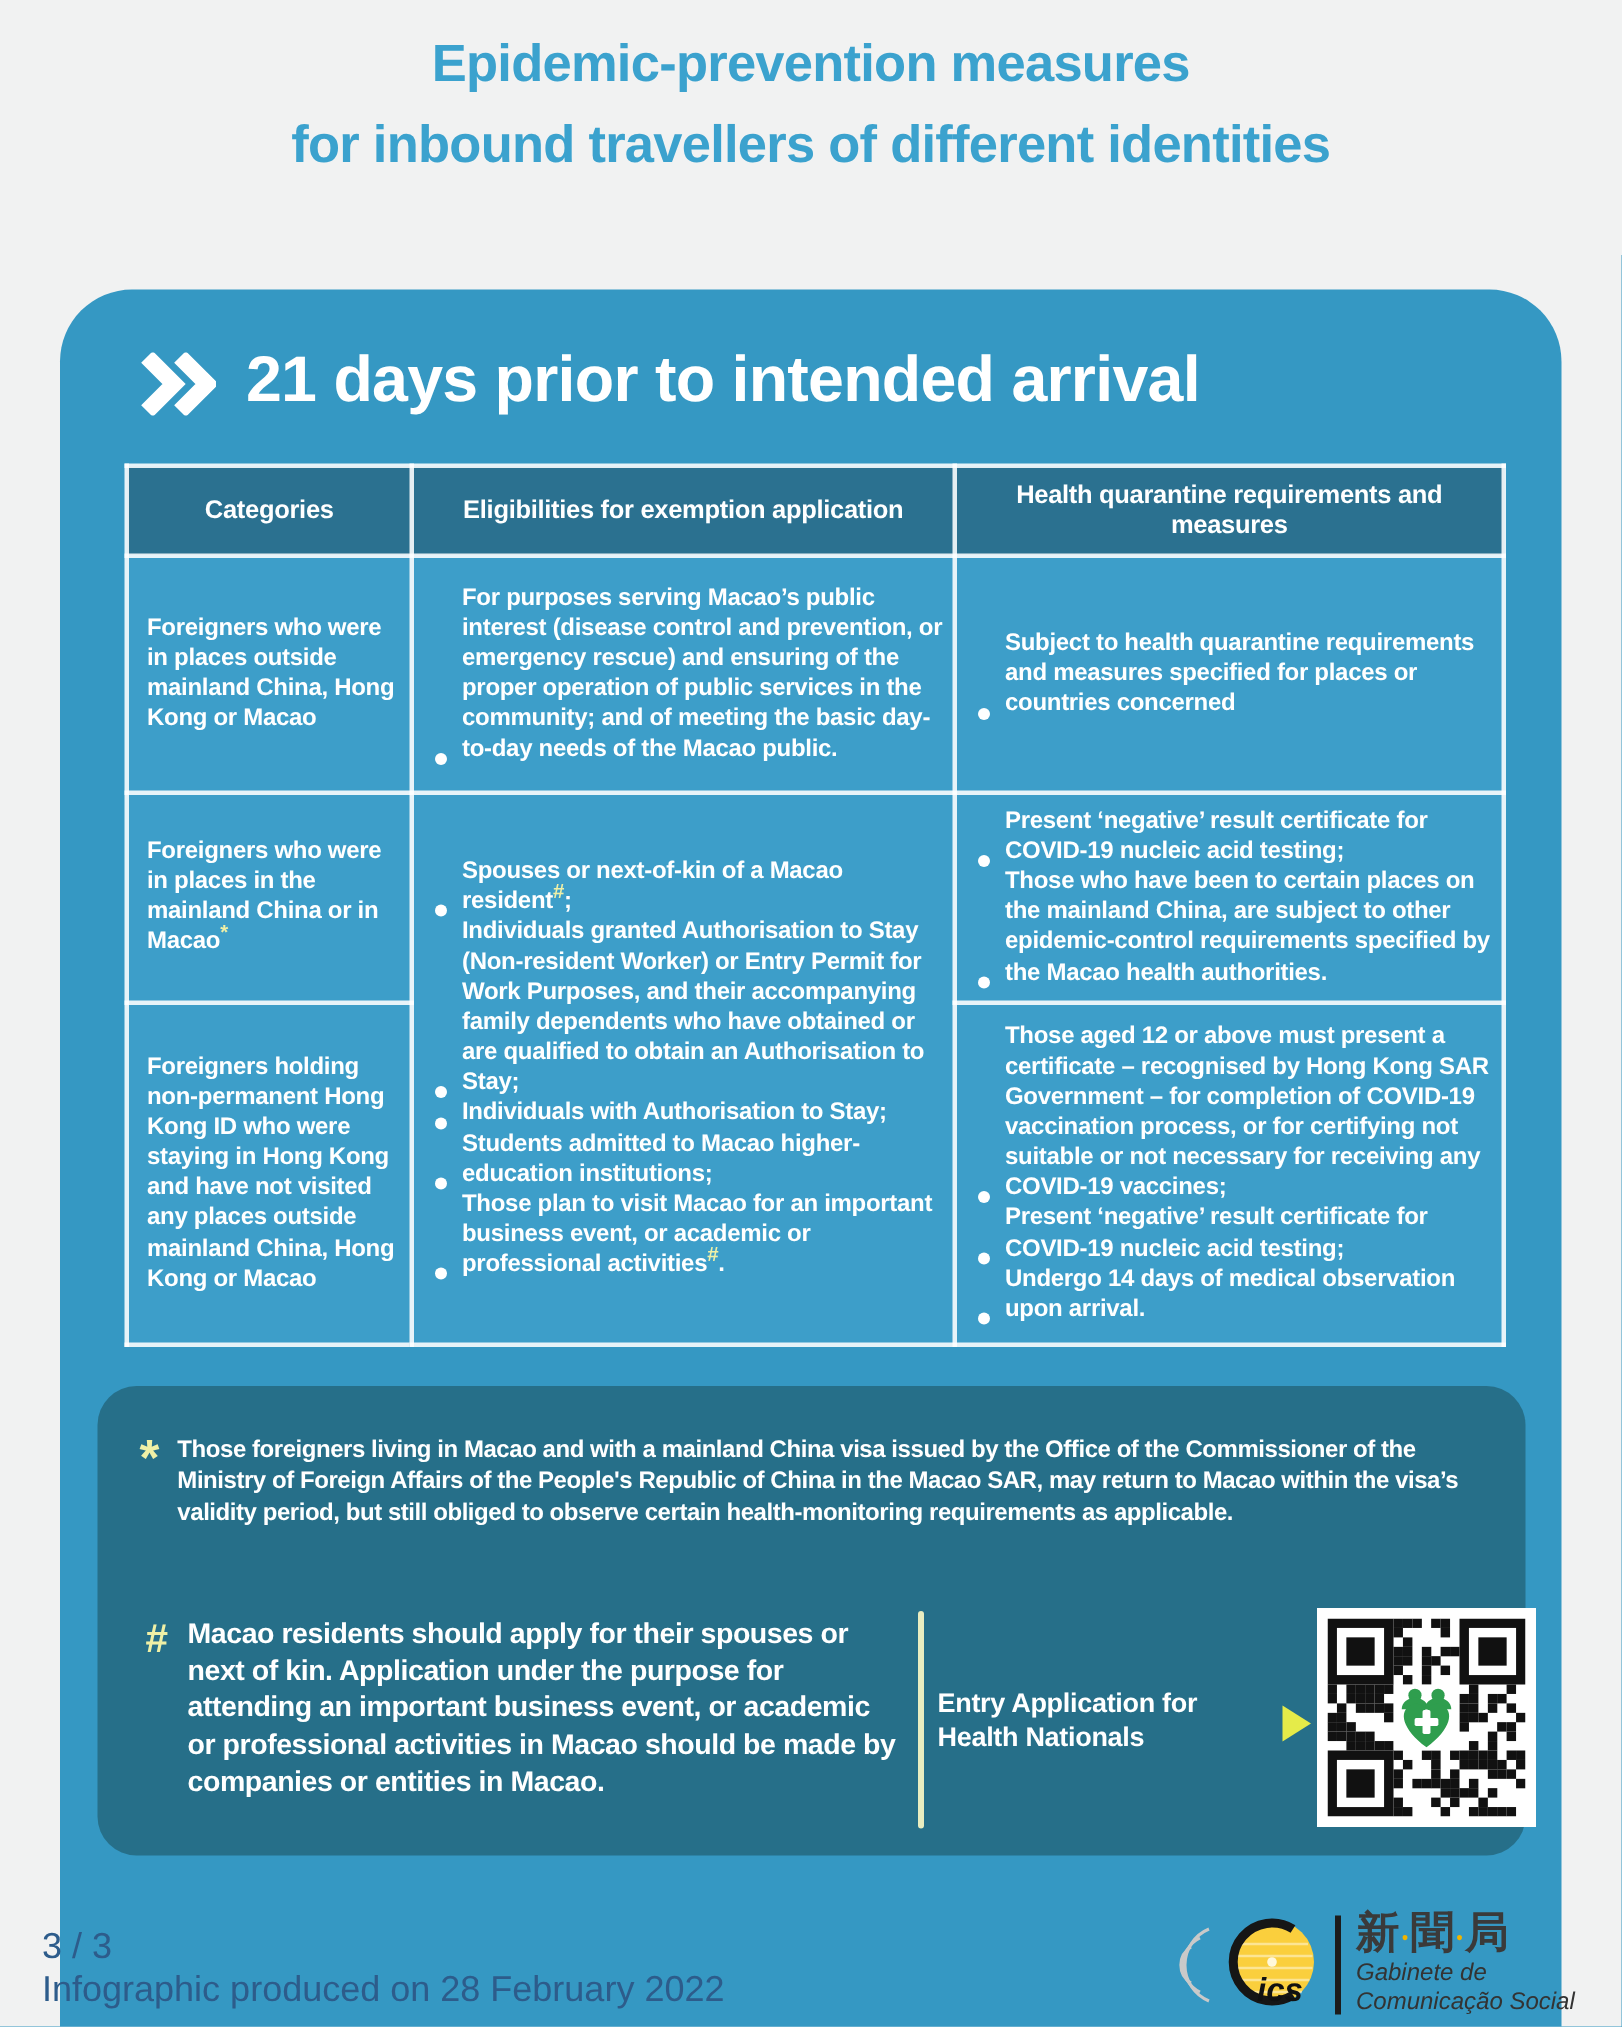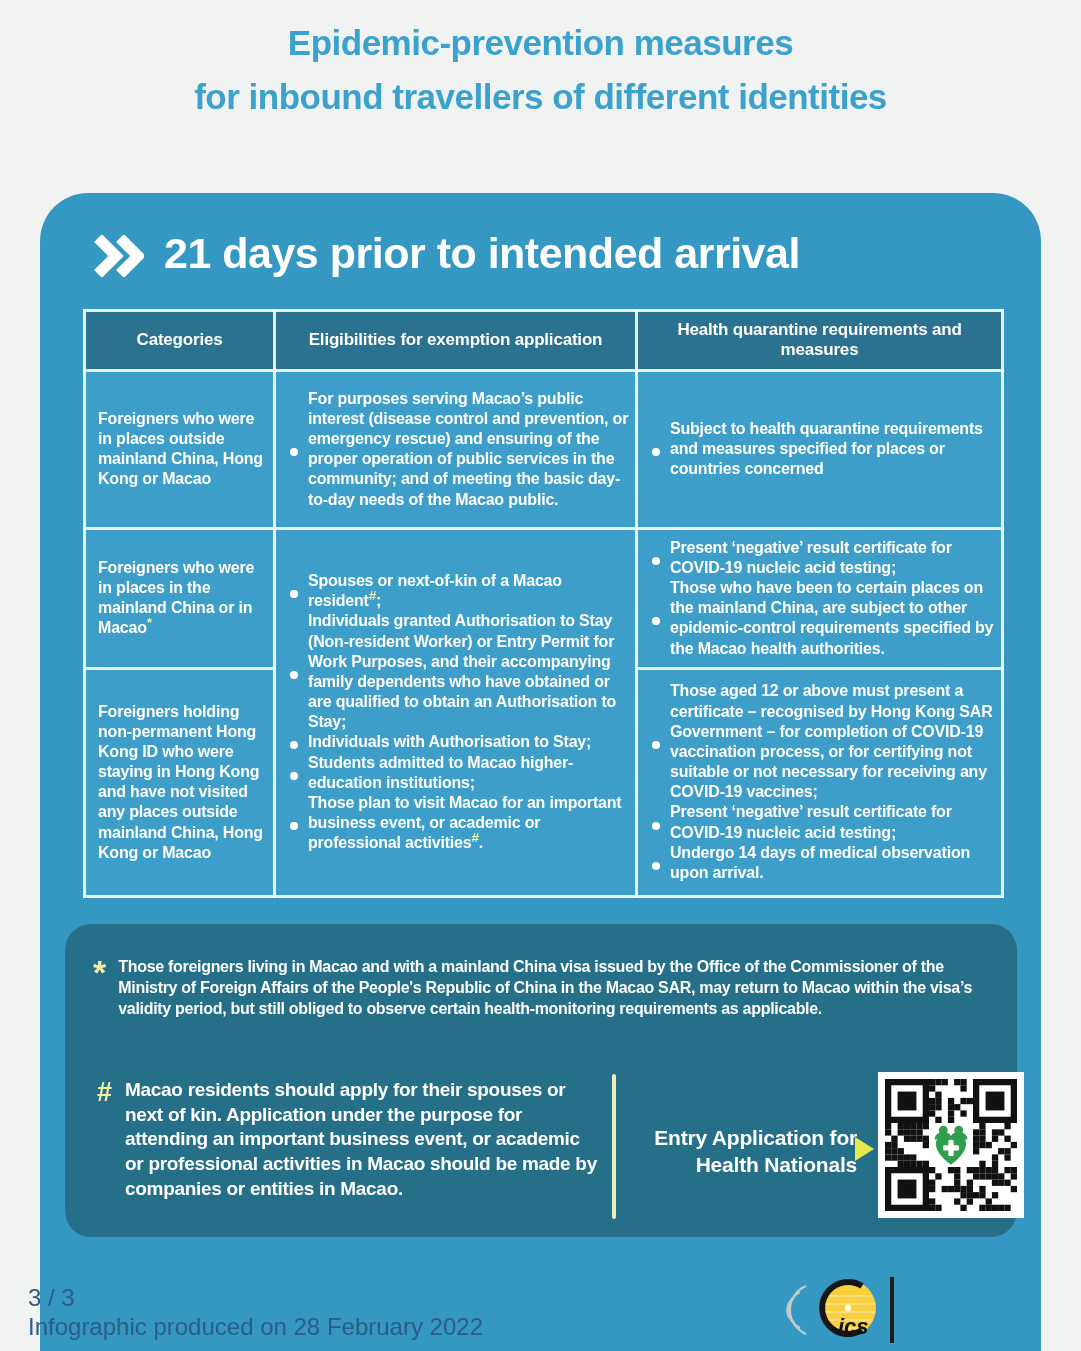--- a/index.html
+++ b/index.html
@@ -52,39 +52,39 @@
   table.info th{
     background:var(--thead);font-size:17px;font-weight:bold;letter-spacing:-0.2px;
     padding:8px 3px;line-height:1.2;height:53px;
   }
   table.info td{background:var(--cell);font-size:16px;font-weight:bold;letter-spacing:-0.2px;line-height:1.26}
   tr.r1{height:158px} tr.r2{height:134px} tr.r3{height:228px}
   td.cat{padding:8px 10px 8px 12px}
   td.elig{padding:8px 5px 8px 10px}
   td.health{padding:8px 6px 8px 10px}
   ul.blist{list-style:none;margin:0;padding:0}
-  ul.blist li{display:flex;gap:10px;align-items:center;margin:0}
+  ul.blist li{display:flex;gap:10px;align-items:flex-end;margin:0}
   ul.blist .dot{flex:none;width:8px;height:8px;border-radius:50%;background:#fff;margin-top:6px;margin-left:4px}
   ul.blist .txt{flex:1;min-width:0}
   sup.mk{color:var(--pale-yellow);font-size:0.85em;line-height:0;vertical-align:super}
   
   .notebox{
     position:absolute;left:25px;top:731px;width:952px;height:313px;
     background:var(--footnote);border-radius:26px;color:#fff;
   }
   .note-star{position:absolute;left:28px;top:32px;width:900px;display:flex;gap:12px}
   .note-star .mark{color:var(--pale-yellow);font-size:34px;font-weight:bold;line-height:1;margin-top:-1px;flex:none}
   .note-star p{margin:0;font-size:16px;font-weight:bold;letter-spacing:-0.3px;line-height:1.32}
   .note-hash{position:absolute;left:32px;top:154px;width:505px;display:flex;gap:13px}
   .note-hash .mark{color:var(--pale-yellow);font-size:27px;font-weight:bold;line-height:1.1;flex:none}
   .note-hash p{margin:0;font-size:19px;font-weight:bold;letter-spacing:-0.3px;line-height:1.3}
   .v-divider{position:absolute;left:547px;top:150px;width:4px;height:145px;background:#e9edc0;border-radius:2px}
   .entry-label{
-    position:absolute;left:560px;top:200px;width:232px;text-align:right;
-    color:#fff;font-size:21px;font-weight:bold;letter-spacing:-0.2px;line-height:1.3;
+    position:absolute;left:560px;top:200px;width:232px;text-align:left;
+    color:#fff;font-size:18px;font-weight:bold;letter-spacing:-0.2px;line-height:1.3;
   }
   .entry-arrow{
     position:absolute;left:790px;top:213px;width:0;height:0;
     border-left:19px solid var(--bright-yellow);
     border-top:12px solid transparent;border-bottom:12px solid transparent;
   }
   .qr{position:absolute;left:813px;top:148px;width:146px;height:146px;background:#fff;padding:7px}
   .qr .modwrap{position:relative;width:132px;height:132px}
   .qr svg{position:absolute;left:0;top:0}
   .qr .qr-logo{position:absolute;left:44px;top:44px;width:44px;height:44px}
@@ -391,13 +391,22 @@
         <line x1="35" y1="32" x2="89" y2="32"></line>
       <line x1="35" y1="40" x2="89" y2="40"></line>
         <line x1="37" y1="48" x2="87" y2="48"></line>
       <line x1="42" y1="56" x2="82" y2="56"></line>
     </g>
     <path d="M76 14 A26 26 0 1 0 76 58" fill="none" stroke="#161616" stroke-width="6"></path>
     <circle cx="62" cy="36" r="3.2" fill="#fff8dc"></circle>
     <text x="52" y="62" font-family="Liberation Sans, sans-serif" font-size="22" font-style="italic" font-weight="bold" fill="#111">ics</text>
   </svg>
   <div class="gcs-bar"></div>
+  <div class="gcs-text">
+    <div class="gcs-cn">
+      <span>新</span><span class="dot">‧</span><span>聞</span><span class="dot">‧</span><span>局</span>
+    </div>
+    <div class="gcs-pt">
+      <div>Gabinete de</div>
+      <div>Comunicação Social</div>
+    </div>
+  </div>
 </div>
 
 </body></html>

